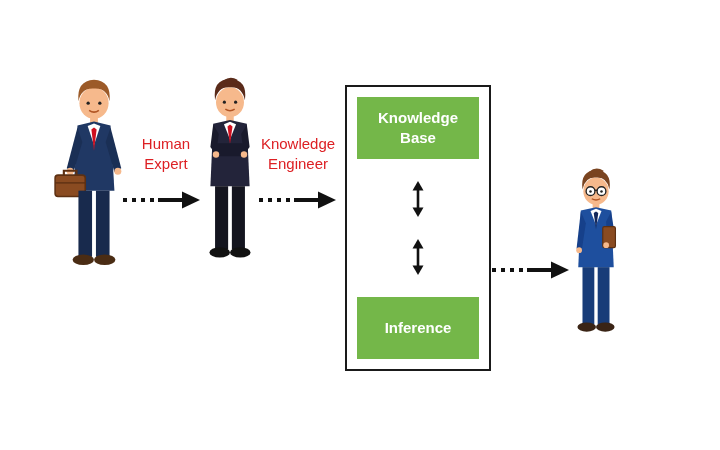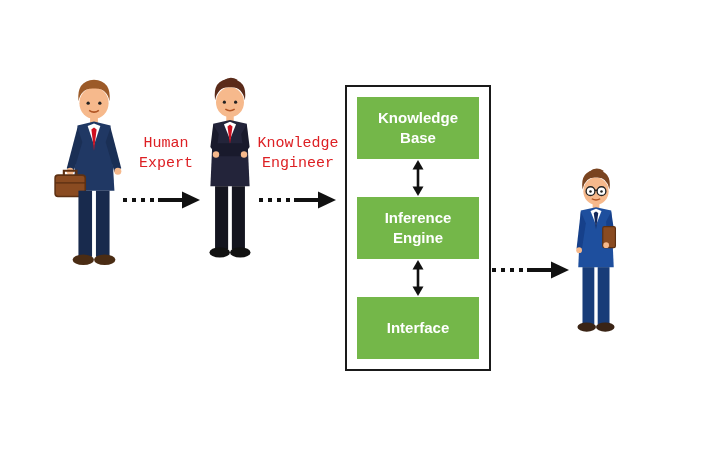--- a/index.html
+++ b/index.html
@@ -17,21 +17,20 @@
   .figure { position: absolute; }
 
   .red-label {
     position: absolute;
     color: #dd2024;
     font-size: 15px;
     font-weight: 500;
     line-height: 1.35;
     text-align: center;
     white-space: pre-line;
-    font-family: Liberation Mono, monospace;
   }
 
   .h-arrow { position: absolute; }
 
   .system-box {
     position: absolute;
     left: 345px;
     top: 85px;
     width: 146px;
     height: 286px;
@@ -140,31 +139,27 @@
   <div class="system-box">
     <div class="green-box">
       <span>Knowledge
 Base</span>
     </div>
     <svg class="v-arrow" width="20" height="36" viewBox="0 0 20 36">
       <line x1="10" y1="7" x2="10" y2="29" stroke="#111" stroke-width="2.6"></line>
       <polygon points="10,0 4.5,9.5 15.5,9.5" fill="#111"></polygon>
       <polygon points="10,36 4.5,26.5 15.5,26.5" fill="#111"></polygon>
     </svg>
-    <div class="green-box">
-      <span>Inference
-Engine</span>
-    </div>
     <svg class="v-arrow" width="20" height="36" viewBox="0 0 20 36">
       <line x1="10" y1="7" x2="10" y2="29" stroke="#111" stroke-width="2.6"></line>
       <polygon points="10,0 4.5,9.5 15.5,9.5" fill="#111"></polygon>
       <polygon points="10,36 4.5,26.5 15.5,26.5" fill="#111"></polygon>
     </svg>
     <div class="green-box">
-      <span>Interface</span>
+      <span>Inference</span>
     </div>
   </div>
 
   <div class="h-arrow" style="left:491px; top:258px;">
     <svg width="80" height="24" viewBox="0 0 80 24">
       <line x1="1" y1="12" x2="34" y2="12" stroke="#111" stroke-width="4" stroke-dasharray="4 5"></line>
       <line x1="36" y1="12" x2="61" y2="12" stroke="#111" stroke-width="4"></line>
       <polygon points="60,3.5 78,12 60,20.5" fill="#111"></polygon>
     </svg>
   </div>

